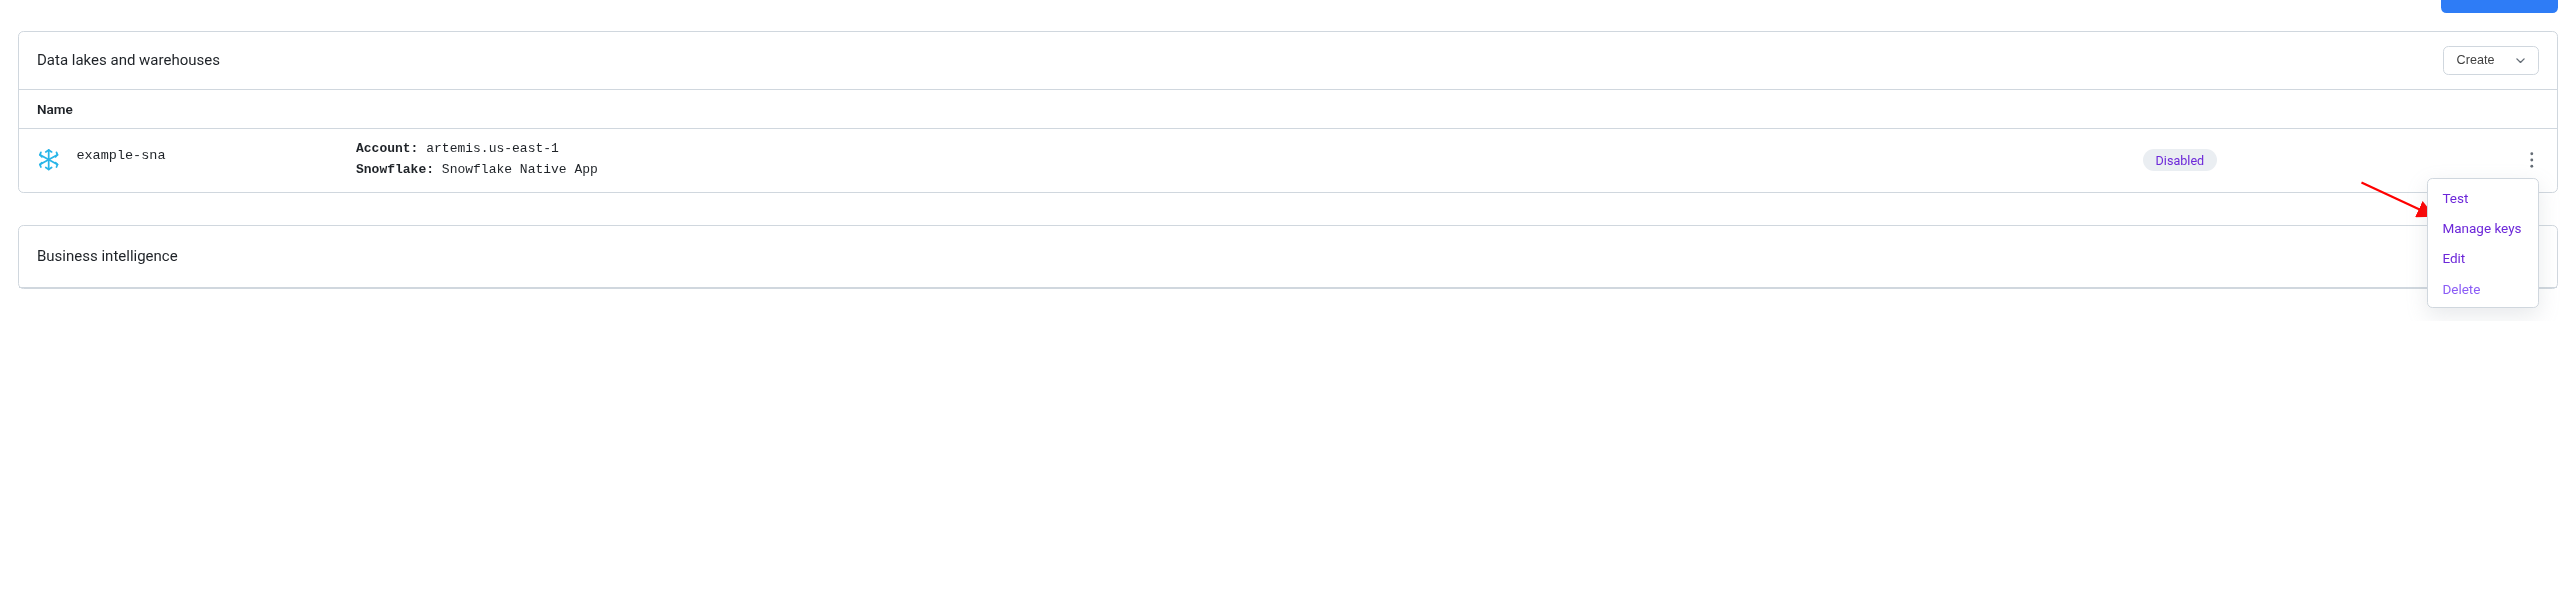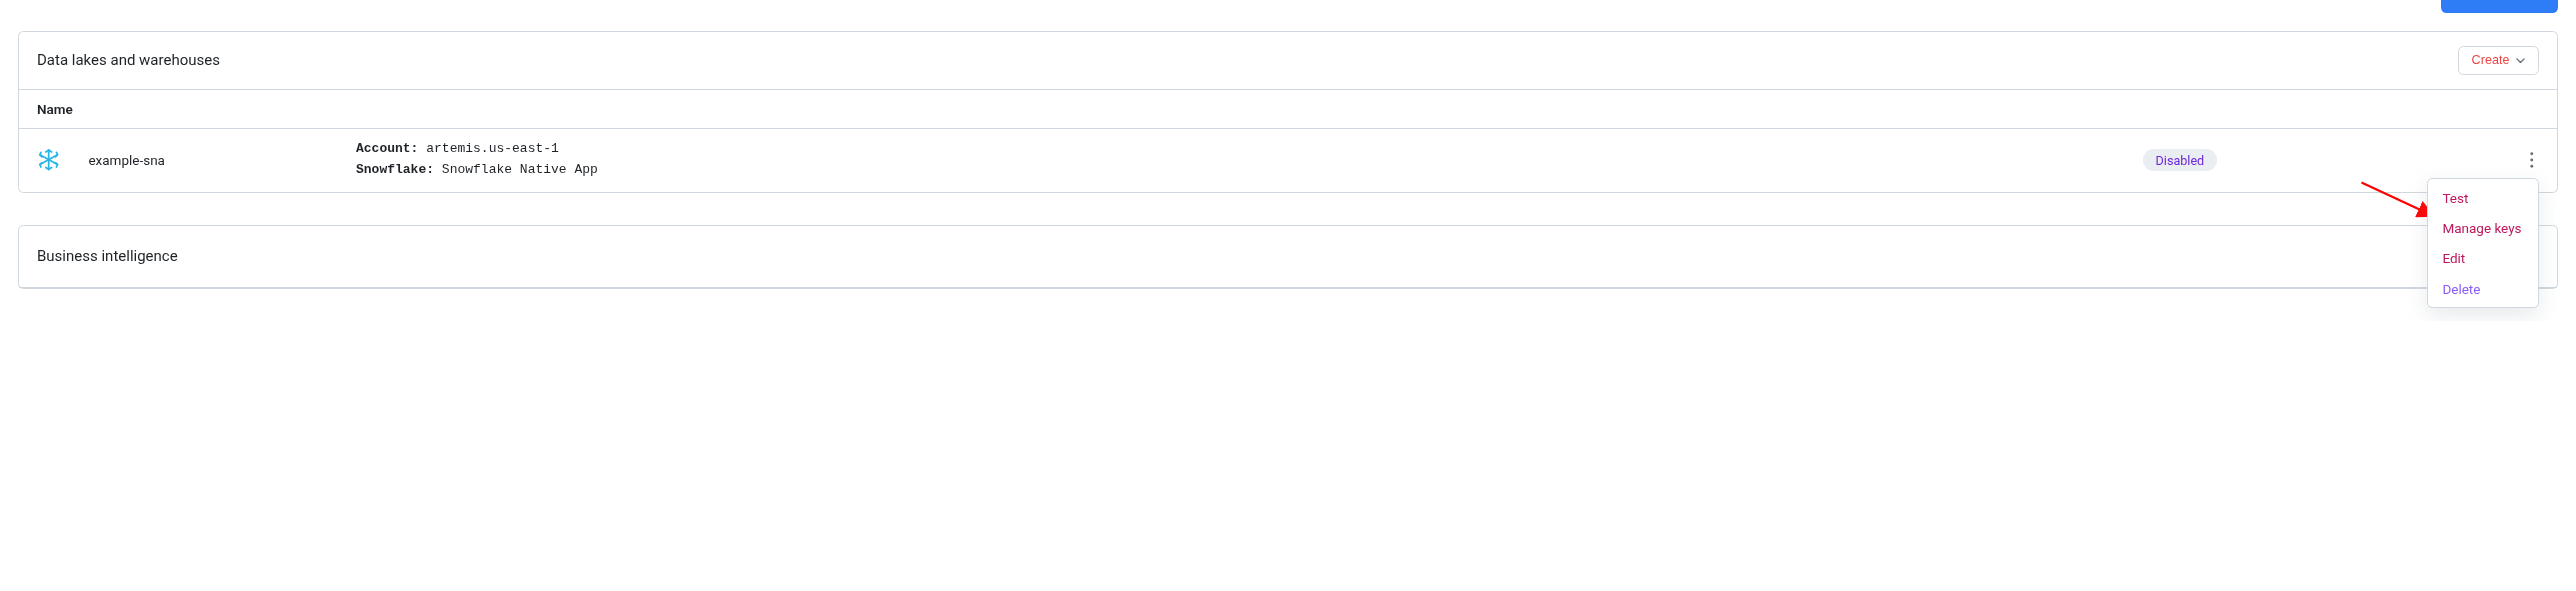--- a/index.html
+++ b/index.html
@@ -41,22 +41,22 @@
     }
     .btn {
       border: 0.9px solid #d0d7de;
       background: #fff;
       border-radius: 5.4px;
       padding: 6.3px 12.6px;
       font-size: 12.6px;
       cursor: pointer;
       display: inline-flex;
       align-items: center;
-      gap: 7px;
-      color: #ef4444;
+      gap: 22px;
+      color: #404040;
     }
     .chevron-down {
       display: inline-block;
       width: 9px;
       height: 5.4px;
     }
     .table-header {
       display: flex;
       padding: 10.8px 18px;
       border-bottom: 0.9px solid #d0d7de;
@@ -68,22 +68,23 @@
     .col-status { flex: 0 0 342px; }
     .col-actions { flex: 0 0 54px; display: flex; justify-content: flex-end; align-items: center; }
     .table-row {
       display: flex;
       padding: 10.8px 18px;
       align-items: center;
     }
     .name-cell {
       flex: 0 0 319px;
       display: flex;
-      align-items: center;
-      gap: 28px;
+      align-items: flex-start;
+      gap: 16px;
+      font-family: Liberation Mono, monospace;
     }
     .snowflake-icon {
       width: 23.4px;
       height: 23.4px;
       flex-shrink: 0;
     }
     .details-cell { flex: 1; line-height: 1.6; }
     .detail-line { font-size: 13px; font-family: Liberation Mono, monospace; }
     .detail-label { font-weight: 700; }
     .status-cell { flex: 0 0 342px; }
@@ -115,21 +116,21 @@
       border-radius: 5.4px;
       box-shadow: 0 7.2px 21.6px rgba(140,149,159,0.2);
       min-width: 112px;
       padding: 3.6px 0;
       z-index: 100;
     }
     .dropdown-item {
       padding: 7.2px 14.4px;
       font-size: 13.5px;
       cursor: pointer;
-      color: #be185d;
+      color: #6d28d9;
     }
     .dropdown-item.danger { color: #8b5cf6; }
     .dropdown-wrapper {
       position: relative;
     }
     .bi-header {
       padding: 21.6px 18px;
       border-bottom: 0.9px solid #d0d7de;
     }
     .arrow-annotation {

